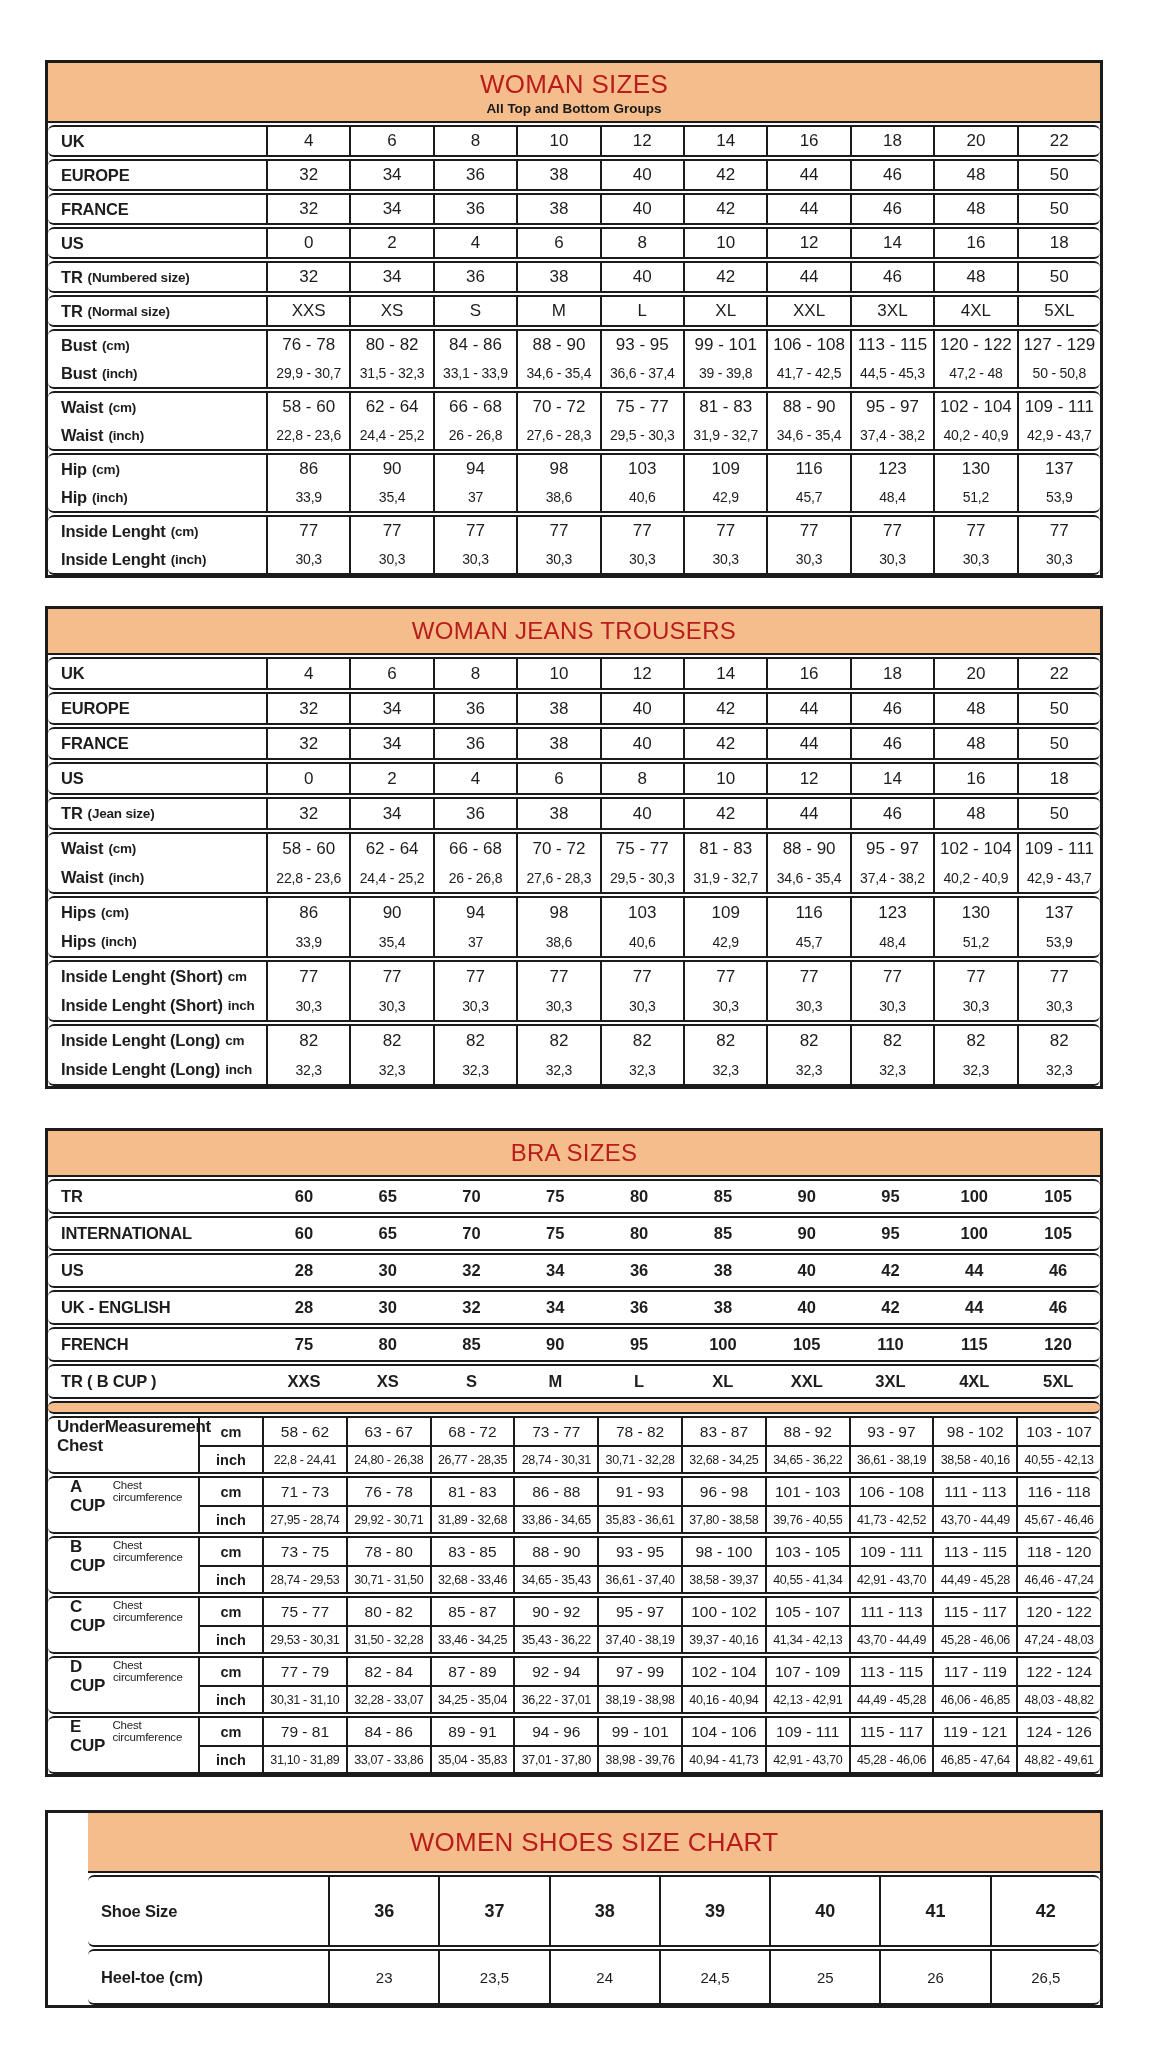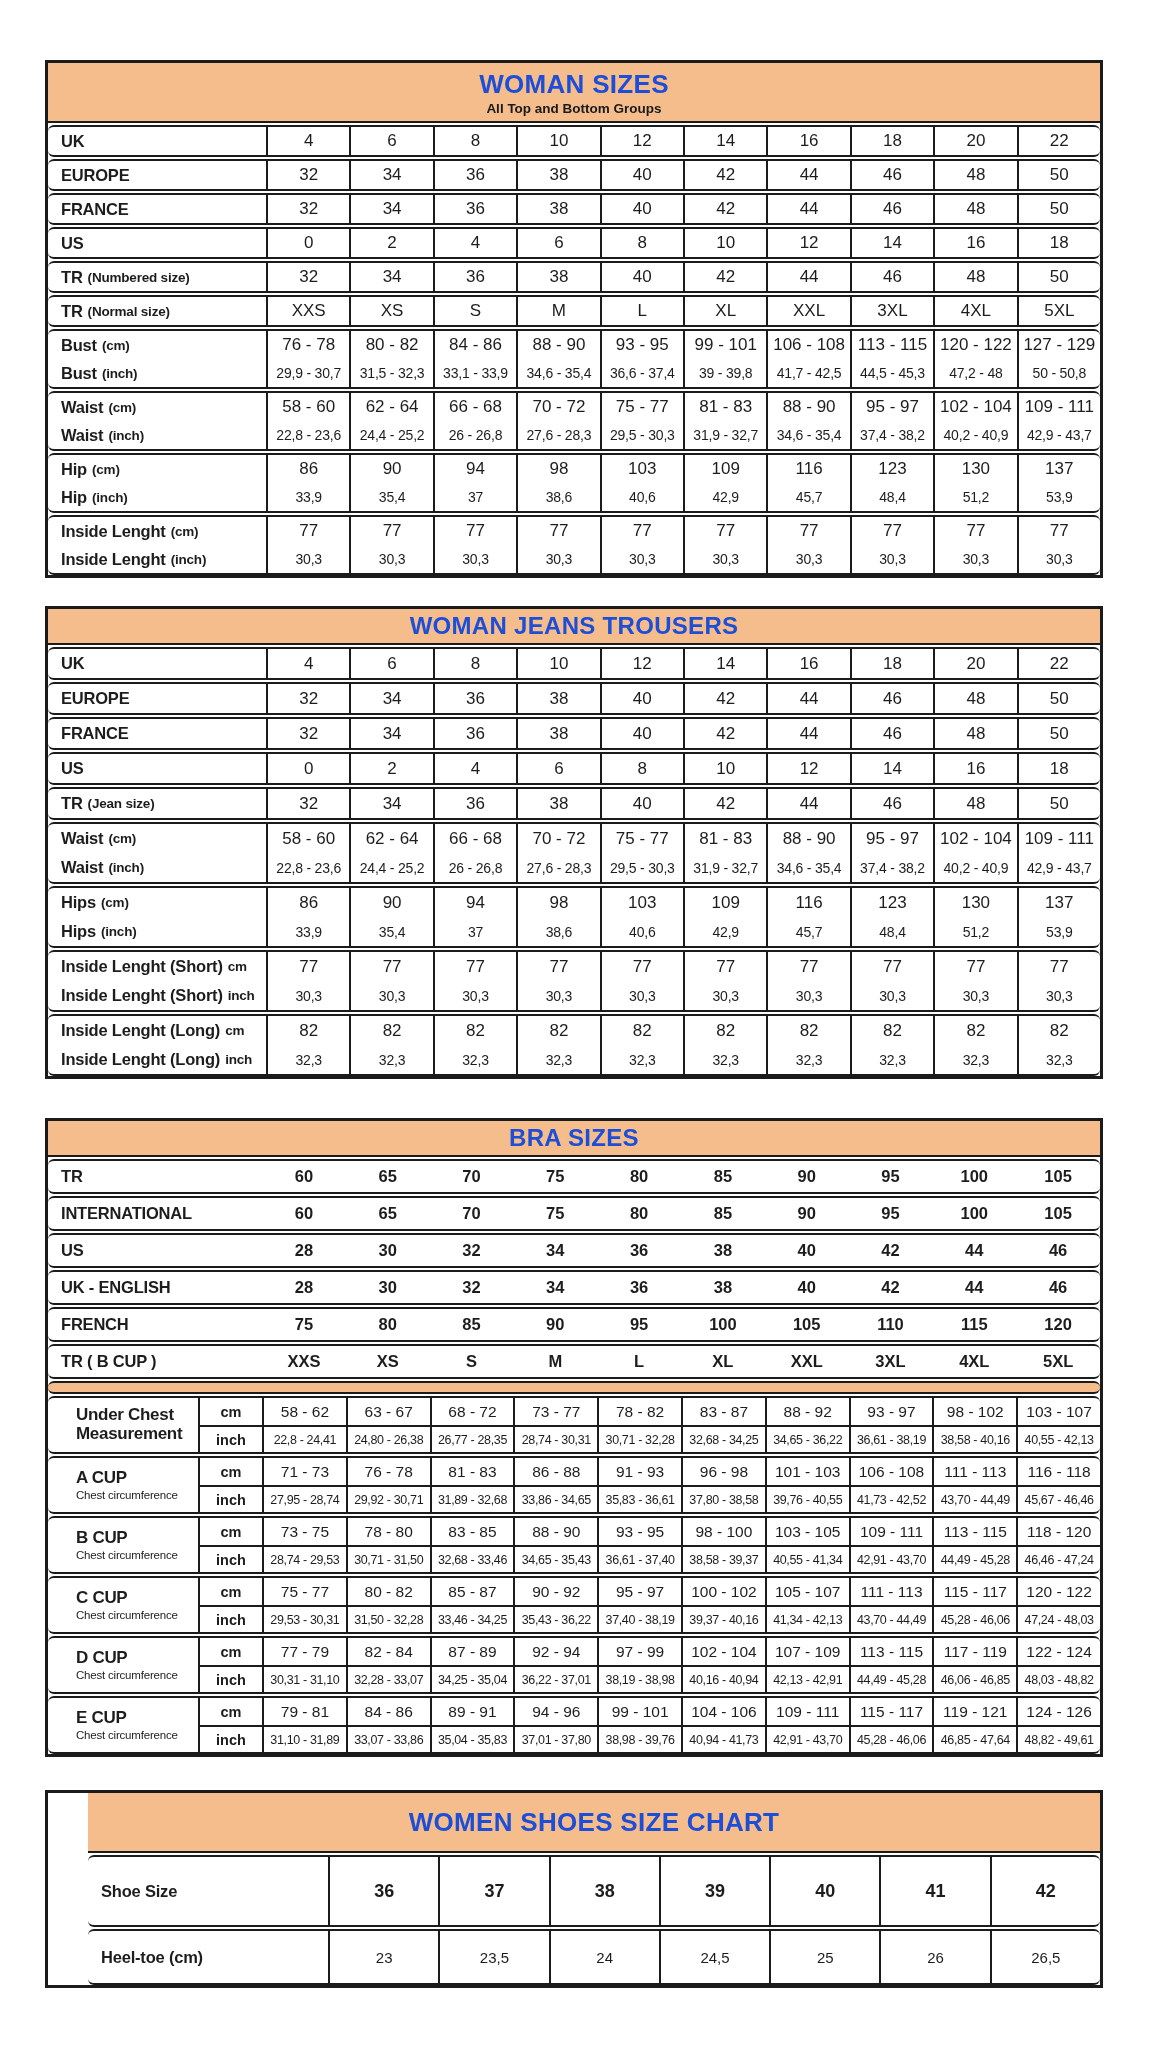--- a/index.html
+++ b/index.html
@@ -17,23 +17,23 @@
   .tbl-jeans { margin-top: 28px; }
   .tbl-bra   { margin-top: 39px; }
   .tbl-shoes { margin-top: 33px; padding-left: 40px; }
 
   .tbl-head {
     background: #f5bd8c;
     display: flex; flex-direction: column; align-items: center; justify-content: center;
     border-bottom: 2px solid #1b1b1b;
   }
   .head-tall  { height: 60px; }
-  .head-short { height: 36px; }
+  .head-short { height: 46px; }
   .head-shoes { height: 60px; }
-  .tbl-title    { font-weight: 700; font-size: 26px; letter-spacing: .3px; color: #1d4ed8; }
+  .tbl-title    { font-weight: 400; font-size: 26px; letter-spacing: .3px; color: #b91c1c; }
   .head-short .tbl-title { font-size: 24px; }
   .tbl-subtitle { font-weight: 700; font-size: 13.5px; margin-top: 1px; color: #1a1a1a; }
 
   .tbl-body { display: flow-root; background: #fff; }
   .tbl-body > * {
     border-top: 2px solid #1b1b1b;
     border-bottom: 2px solid #1b1b1b;
     margin-top: 2px;
     border-radius: 6px;
   }
@@ -57,22 +57,22 @@
   .b-row { display: grid; grid-template-columns: 214px repeat(10, 1fr); height: 31px; }
   .b-row .cell { border-left: none; }
   .b-row .val { font-size: 16.5px; font-weight: bold; }
 
   .bra-sep { height: 13px; background: #f5bd8c; }
 
   
   .cup-grp { display: grid; grid-template-columns: 150px 64px repeat(10, 1fr); grid-auto-rows: 27px; }
   .cup-label {
     grid-row: 1 / span 2; grid-column: 1;
-    display: flex; flex-direction: column; justify-content: center;
-    padding-left: 28px; min-width: 0;
+    display: flex; justify-content: center;
+    padding-left: 22px; min-width: 0;
   }
   .cup-title { font-weight: 700; font-size: 17px; line-height: 1.1; letter-spacing: -0.3px; }
   .cup-sub   { font-size: 11.5px; font-weight: 400; margin-top: 1px; letter-spacing: -0.2px; }
   .cup-grp .cell.r1 { border-top: 2px solid #1b1b1b; }
   .cup-grp .unit { font-weight: 700; font-size: 14.5px; }
   .cup-grp .val.r0 { font-size: 15.5px; }
   .cup-grp .val.r1 { font-size: 12.5px; letter-spacing: -0.35px; }
 
   
   .s-row { display: grid; grid-template-columns: 240px repeat(7, 1fr); }

